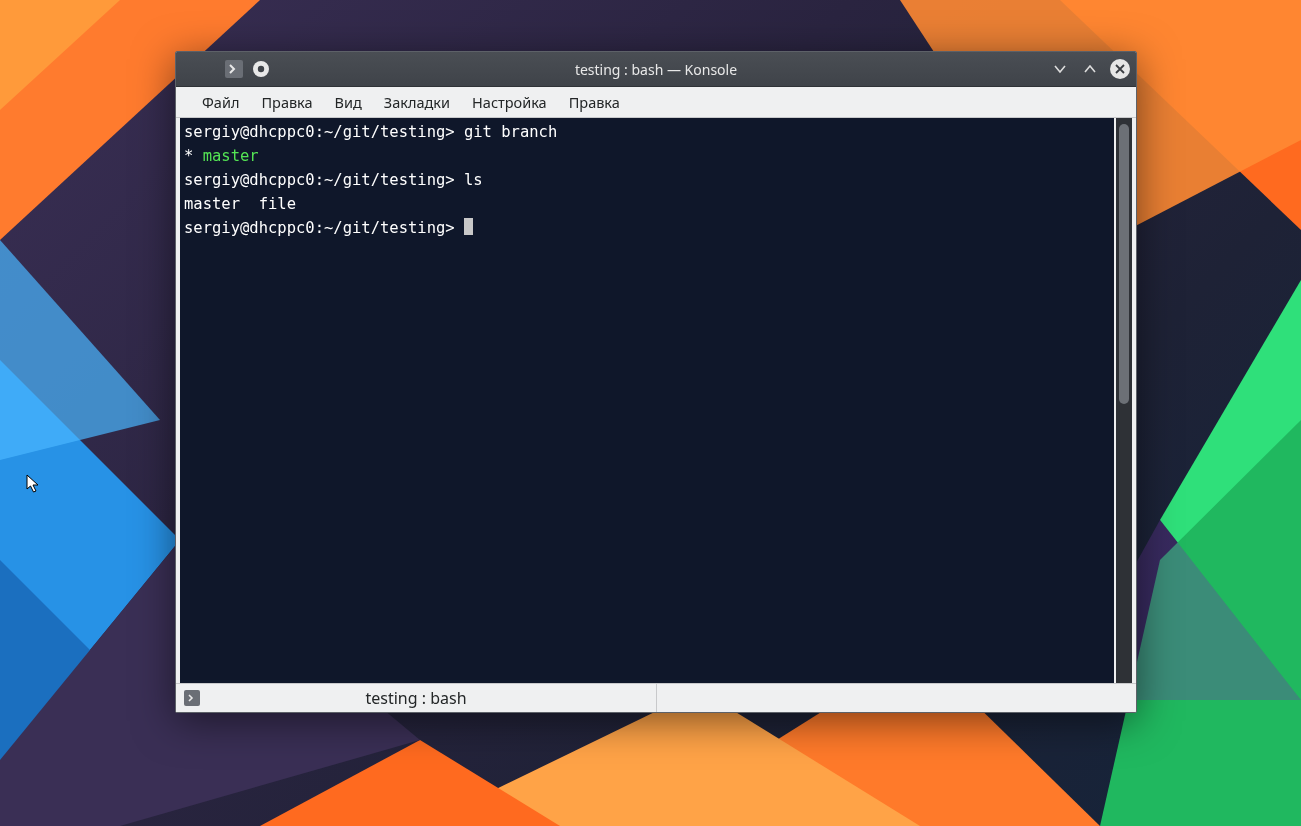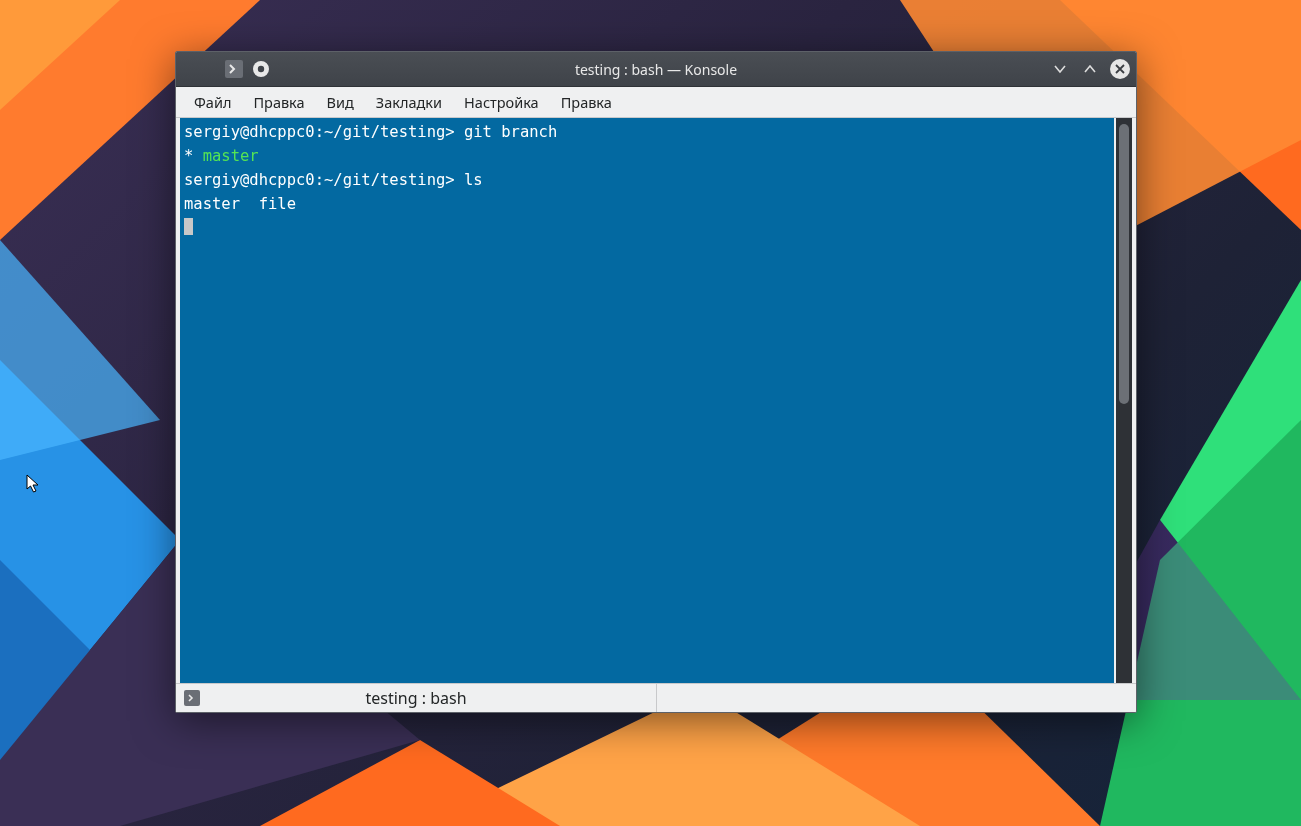--- a/index.html
+++ b/index.html
@@ -117,41 +117,41 @@
     background: #e6e6e6;
     color: #3a3d42;
   }
 
   
   .menubar {
     height: 30px;
     background: #eff0f1;
     display: flex;
     align-items: center;
-    padding: 0 8px;
+    padding: 0 16px;
     gap: 2px;
     font-size: 14.5px;
     color: #232627;
     border-bottom: 1px solid #c8c9cb;
   }
   .menubar .menu-item {
     padding: 4px 10px;
     cursor: pointer;
   }
 
   
   .terminal-wrap {
     flex: 1;
     display: flex;
     background: #eff0f1;
     padding: 0 4px 0 4px;
   }
   .terminal {
     flex: 1;
-    background: #0369a1;
+    background: #0f172a;
     color: #fff;
     font-family: "DejaVu Sans Mono", "Liberation Mono", monospace;
     font-size: 15.5px;
     line-height: 1.55;
     padding: 2px 4px;
     overflow: hidden;
     white-space: pre;
   }
   .terminal .green { color: #54e454; }
   .terminal .cursor-block {
@@ -280,21 +280,21 @@
     <div class="menubar">
       <span class="menu-item">Файл</span>
       <span class="menu-item">Правка</span>
       <span class="menu-item">Вид</span>
       <span class="menu-item">Закладки</span>
       <span class="menu-item">Настройка</span>
       <span class="menu-item">Правка</span>
     </div>
 
     <div class="terminal-wrap">
-      <div class="terminal" id="terminal"><div><span>sergiy@dhcppc0:~/git/testing&gt; git branch</span></div><div><span>* </span><span class="green">master</span></div><div><span>sergiy@dhcppc0:~/git/testing&gt; ls</span></div><div><span>master  file</span></div><div><span class="cursor-block"></span></div></div>
+      <div class="terminal" id="terminal"><div><span>sergiy@dhcppc0:~/git/testing&gt; git branch</span></div><div><span>* </span><span class="green">master</span></div><div><span>sergiy@dhcppc0:~/git/testing&gt; ls</span></div><div><span>master  file</span></div><div><span>sergiy@dhcppc0:~/git/testing&gt; </span><span class="cursor-block"></span></div></div>
       <div class="scrollbar">
         <div class="scrollbar-thumb"></div>
       </div>
     </div>
 
     <div class="tabbar">
       <div class="tab">
         <span class="tab-icon">
           <svg width="10" height="10" viewBox="0 0 10 10">
               <path d="M2 2 L5 5 L2 8" stroke="#e8e8e8" stroke-width="1.6" fill="none"></path>

